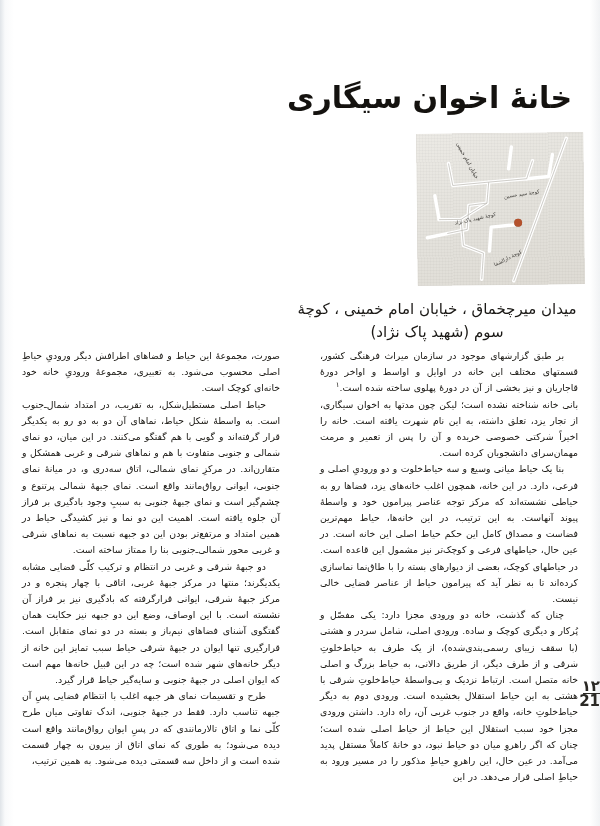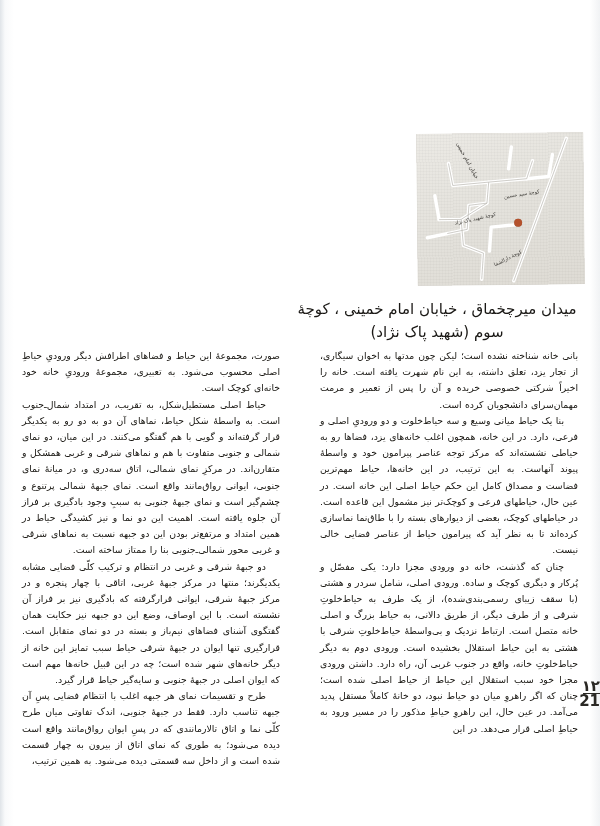--- a/index.html
+++ b/index.html
@@ -178,20 +178,21 @@
     width: 17px;
     margin: 1px 0;
   }
   .folio .num-bot { display: block; }
 </style>
 </head>
 <body>
 
 <div class="page">
 
+  <h1 class="title">خانهٔ اخوان سیگاری</h1>
 
   <div class="figure">
     <div class="map-frame">
       <div class="map-paper"></div>
 
       <svg class="map-svg" viewBox="0 0 167 152" preserveAspectRatio="none">
         <g fill="none" stroke="#ffffff" stroke-width="3.4" stroke-linejoin="round" stroke-linecap="round">
 
           <path d="M 150 6 L 96 148"></path>
 
@@ -221,20 +222,21 @@
       <span class="map-label lbl-kuche2">کوچهٔ شهید پاک نژاد</span>
       <span class="map-label lbl-kuche3">کوچهٔ دارالشفا</span>
 
       <span class="map-dot"></span>
     </div>
   </div>
 
   <div class="caption">میدان میرچخماق ، خیابان امام خمینی ، کوچهٔ سوم (شهید پاک نژاد)</div>
 
   <div class="col col-right">
+    <p><span>بر طبق گزارشهای موجود در سازمان میراث فرهنگی کشور، قسمتهای مختلف این خانه در اوایل و اواسط و اواخر دورهٔ قاجاریان و نیز بخشی از آن در دورهٔ پهلوی ساخته شده است.</span><sup class="fn">۱</sup></p>
     <p class="cont">بانی خانه شناخته نشده است؛ لیکن چون مدتها به اخوان سیگاری، از تجار یزد، تعلق داشته، به این نام شهرت یافته است. خانه را اخیراً شرکتی خصوصی خریده و آن را پس از تعمیر و مرمت مهمان‌سرای دانشجویان کرده است.</p>
     <p>بنا یک حیاط میانی وسیع و سه حیاط‌خلوت و دو ورودیِ اصلی و فرعی، دارد. در این خانه، همچون اغلب خانه‌های یزد، فضاها رو به حیاطی نشسته‌اند که مرکز توجه عناصر پیرامون خود و واسطهٔ پیوند آنهاست. به این ترتیب، در این خانه‌ها، حیاط مهم‌ترین فضاست و مصداق کامل این حکم حیاط اصلی این خانه است. در عین حال، حیاطهای فرعی و کوچک‌تر نیز مشمول این قاعده است. در حیاطهای کوچک، بعضی از دیوارهای بسته را با طاق‌نما نماسازی کرده‌اند تا به نظر آید که پیرامون حیاط از عناصر فضایی خالی نیست.</p>
     <p>چنان که گذشت، خانه دو ورودی مجزا دارد: یکی مفصّل و پُرکار و دیگری کوچک و ساده. ورودی اصلی، شامل سردر و هشتی (با سقف زیبای رسمی‌بندی‌شده)، از یک طرف به حیاط‌خلوتِ شرقی و از طرف دیگر، از طریق دالانی، به حیاط بزرگ و اصلی خانه متصل است. ارتباط نزدیک و بی‌واسطهٔ حیاط‌خلوتِ شرقی با هشتی به این حیاط استقلال بخشیده است. ورودی دوم به دیگر حیاط‌خلوتِ خانه، واقع در جنوب غربی آن، راه دارد. داشتن ورودی مجزا خود سبب استقلال این حیاط از حیاط اصلی شده است؛ چنان که اگر راهروِ میان دو حیاط نبود، دو خانهٔ کاملاً مستقل پدید می‌آمد. در عین حال، این راهروِ حیاطِ مذکور را در مسیر ورود به حیاطِ اصلی قرار می‌دهد. در این</p>
   </div>
 
   <div class="col col-left">
     <p class="cont">صورت، مجموعهٔ این حیاط و فضاهای اطرافش دیگر ورودیِ حیاطِ اصلی محسوب می‌شود. به تعبیری، مجموعهٔ ورودیِ خانه خود خانه‌ای کوچک است.</p>
     <p>حیاط اصلی مستطیل‌شکل، به تقریب، در امتداد شمال‌ـ‌جنوب است. به واسطهٔ شکل حیاط، نماهای آن دو به دو رو به یکدیگر قرار گرفته‌اند و گویی با هم گفتگو می‌کنند. در این میان، دو نمای شمالی و جنوبی متفاوت با هم و نماهای شرقی و غربی همشکل و متقارن‌اند. در مرکزِ نمای شمالی، اتاق سه‌دری و، در میانهٔ نمای جنوبی، ایوانی رواق‌مانند واقع است. نمای جبههٔ شمالی پرتنوع و چشم‌گیر است و نمای جبههٔ جنوبی به سببِ وجود بادگیری بر فراز آن جلوه یافته است. اهمیت این دو نما و نیز کشیدگی حیاط در همین امتداد و مرتفع‌تر بودن این دو جبهه نسبت به نماهای شرقی و غربی محور شمالی‌ـ‌جنوبی بنا را ممتاز ساخته است.</p>
     <p>دو جبههٔ شرقی و غربی در انتظام و ترکیب کلّی فضایی مشابه یکدیگرند؛ منتها در مرکز جبههٔ غربی، اتاقی با چهار پنجره و در مرکز جبههٔ شرقی، ایوانی قرارگرفته که بادگیری نیز بر فراز آن نشسته است. با این اوصاف، وضع این دو جبهه نیز حکایت همان گفتگوی آشنای فضاهای نیم‌باز و بسته در دو نمای متقابل است. قرارگیری تنها ایوان در جبههٔ شرقی حیاط سبب تمایز این خانه از دیگر خانه‌های شهر شده است؛ چه در این قبیل خانه‌ها مهم است که ایوان اصلی در جبههٔ جنوبی و سایه‌گیر حیاط قرار گیرد.</p>
     <p>طرح و تقسیمات نمای هر جبهه اغلب با انتظام فضایی پسِ آن جبهه تناسب دارد. فقط در جبههٔ جنوبی، اندک تفاوتی میان طرح کلّی نما و اتاق تالارمانندی که در پسِ ایوان رواق‌مانند واقع است دیده می‌شود؛ به طوری که نمای اتاق از بیرون به چهار قسمت شده است و از داخل سه قسمتی دیده می‌شود. به همین ترتیب،</p>

